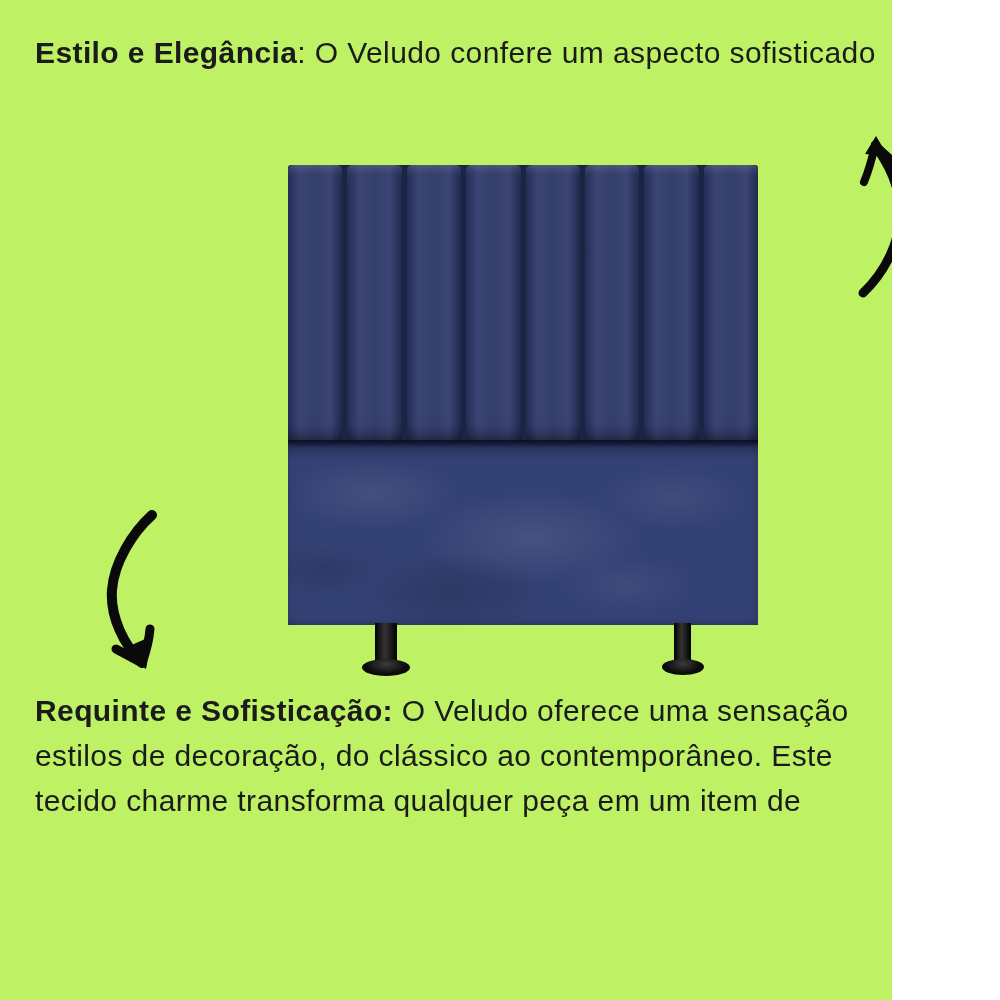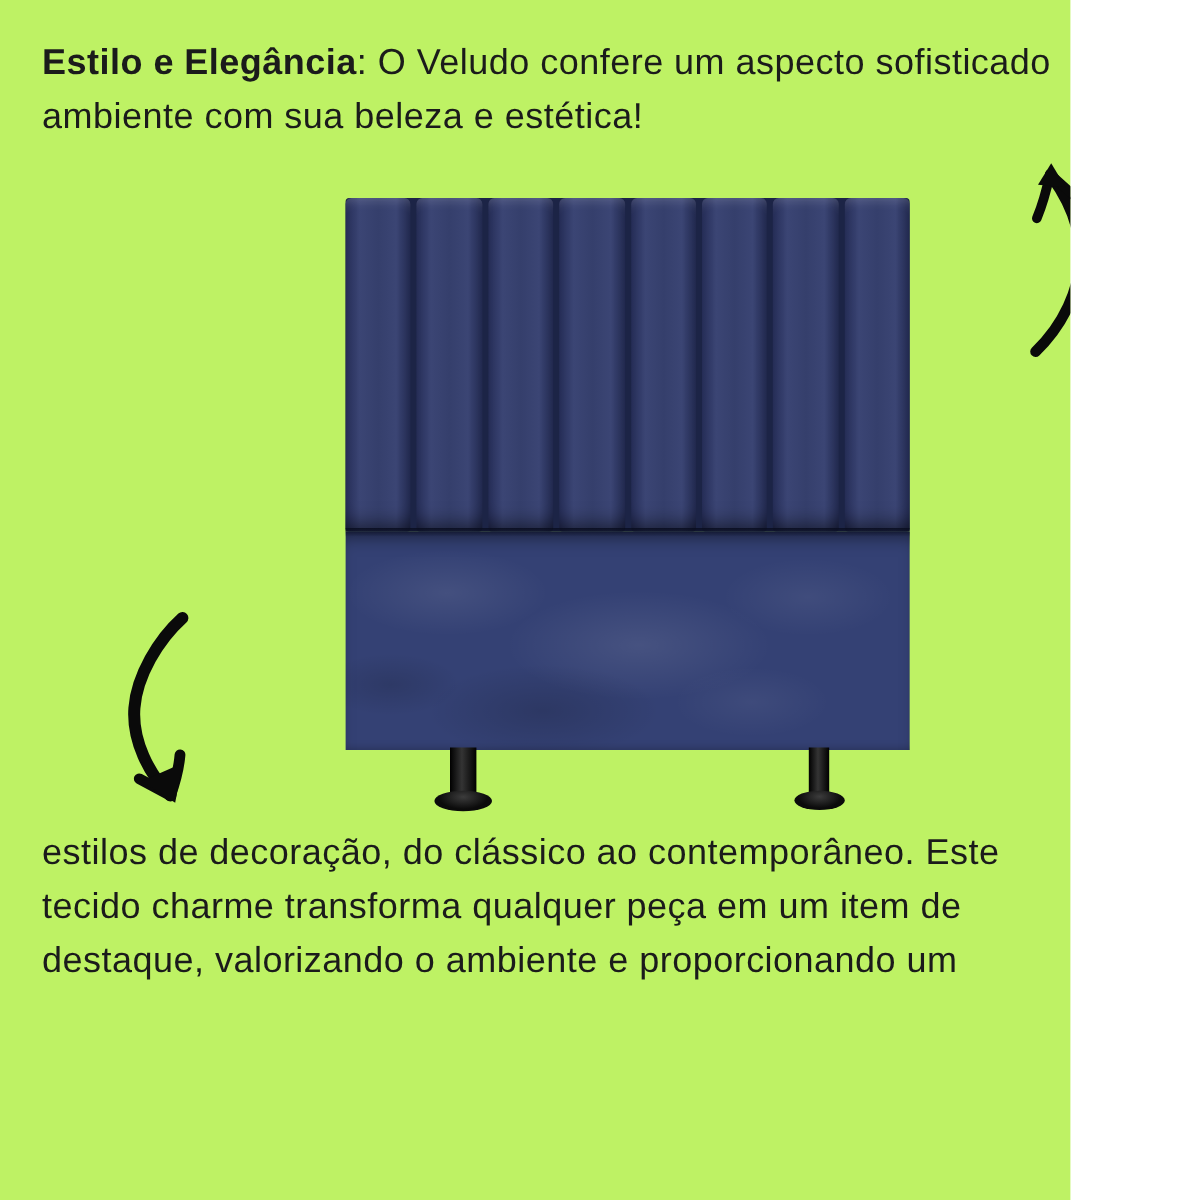--- a/index.html
+++ b/index.html
@@ -98,21 +98,20 @@
   .arrow-up-svg   { position: absolute; left: 838px; top: 133px; }
   .arrow-down-svg { position: absolute; left: 80px;  top: 505px; }
 </style>
 </head>
 <body>
 
 <div class="canvas">
 
   <p class="text-block top-text">
     <span class="line"><strong>Estilo e Elegância</strong><span>: </span><span>O Veludo confere um aspecto sofisticado</span></span>
-    <span class="line">ambiente com sua beleza e estética!</span>
   </p>
 
   <div class="headboard">
     <div class="channels">
       <div class="channel"></div>
       <div class="channel"></div>
       <div class="channel"></div>
       <div class="channel"></div>
       <div class="channel"></div>
       <div class="channel"></div>
@@ -135,18 +134,18 @@
   </svg>
 
   <svg class="arrow-down-svg" width="140" height="175" viewBox="0 0 140 175" fill="none">
     <path d="M 72 10 C 52 28, 34 58, 32 85 C 30 112, 44 140, 62 158" stroke="#0a0a0a" stroke-width="10" stroke-linecap="round"></path>
     <path d="M 62 158 C 66 147, 69 136, 70 124" stroke="#0a0a0a" stroke-width="9" stroke-linecap="round"></path>
     <path d="M 62 158 L 36 144" stroke="#0a0a0a" stroke-width="9" stroke-linecap="round"></path>
     <path d="M 66 164 L 72 131 L 38 146 Z" fill="#0a0a0a"></path>
   </svg>
 
   <p class="text-block bottom-text">
+    <span class="line"><strong>Requinte e Sofisticação:</strong><span> O Veludo oferece uma sensação</span></span>
     <span class="line">estilos de decoração, do clássico ao contemporâneo. Este</span>
     <span class="line">tecido charme transforma qualquer peça em um item de</span>
-    <span class="line">destaque, valorizando o ambiente e proporcionando um</span>
   </p>
 
 </div>
 
 </body></html>

